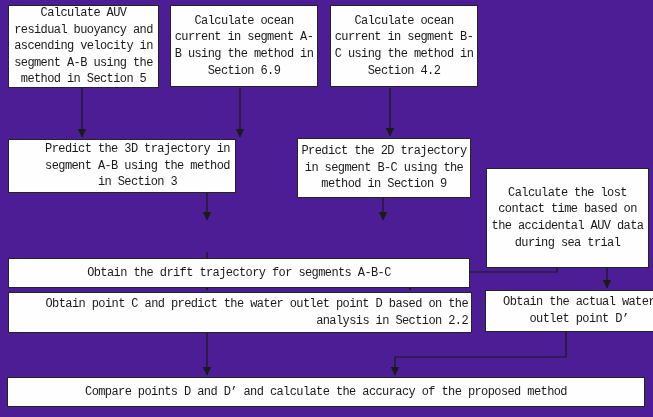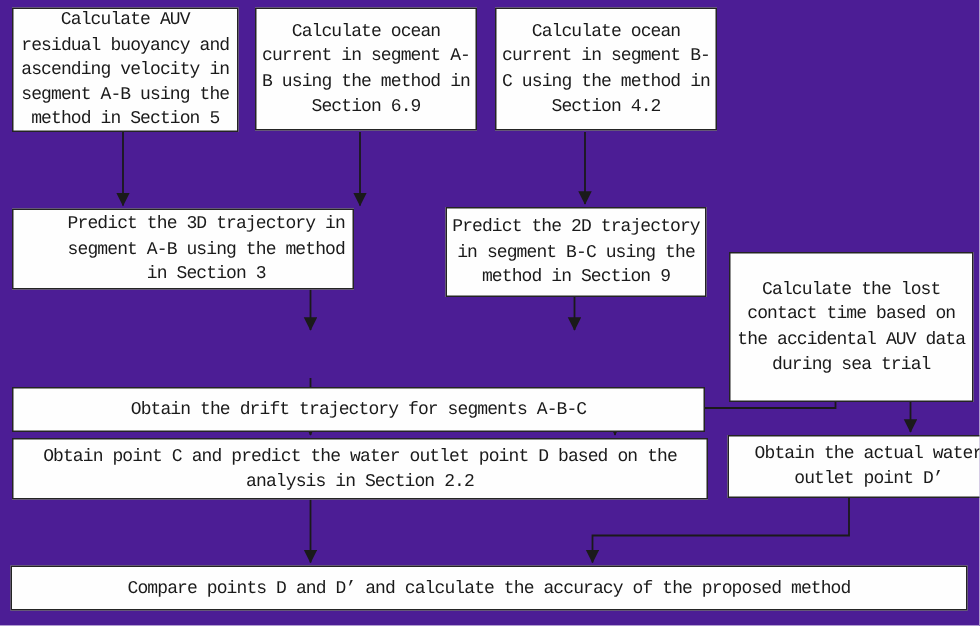--- a/index.html
+++ b/index.html
@@ -62,19 +62,19 @@
   <div class="box" style="left:330px; top:5px;   width:148px; height:82px;">Calculate ocean current in segment B-C using the method in Section 4.2</div>
 
   <div class="box" style="left:8px;   top:139px; width:228px; height:54px;padding-left:34px;">Predict the 3D trajectory in segment A-B using the method in Section 3</div>
 
   <div class="box" style="left:297px; top:138px; width:174px; height:60px;">Predict the 2D trajectory in segment B-C using the method in Section 9</div>
 
   <div class="box" style="left:486px; top:168px; width:163px; height:100px;">Calculate the lost contact time based on the accidental AUV data during sea trial</div>
 
   <div class="box" style="left:8px;   top:222px; width:462px; height:30px;margin-top:36px;">Obtain the drift trajectory for segments A-B-C</div>
 
-  <div class="box" style="left:8px;   top:292px; width:464px; height:41px;">Obtain point C and predict the water outlet point D based on the analysis in Section 2.2</div>
+  <div class="box" style="left:8px;   top:292px; width:464px; height:41px;text-align:right;">Obtain point C and predict the water outlet point D based on the analysis in Section 2.2</div>
 
   <div class="box" style="left:485px; top:290px; width:188px; height:42px;">Obtain the actual water outlet point D’</div>
 
   <div class="box" style="left:7px;   top:377px; width:638px; height:30px;text-align:right;">Compare points D and D’ and calculate the accuracy of the proposed method</div>
 
 </div>
 
 </body></html>

